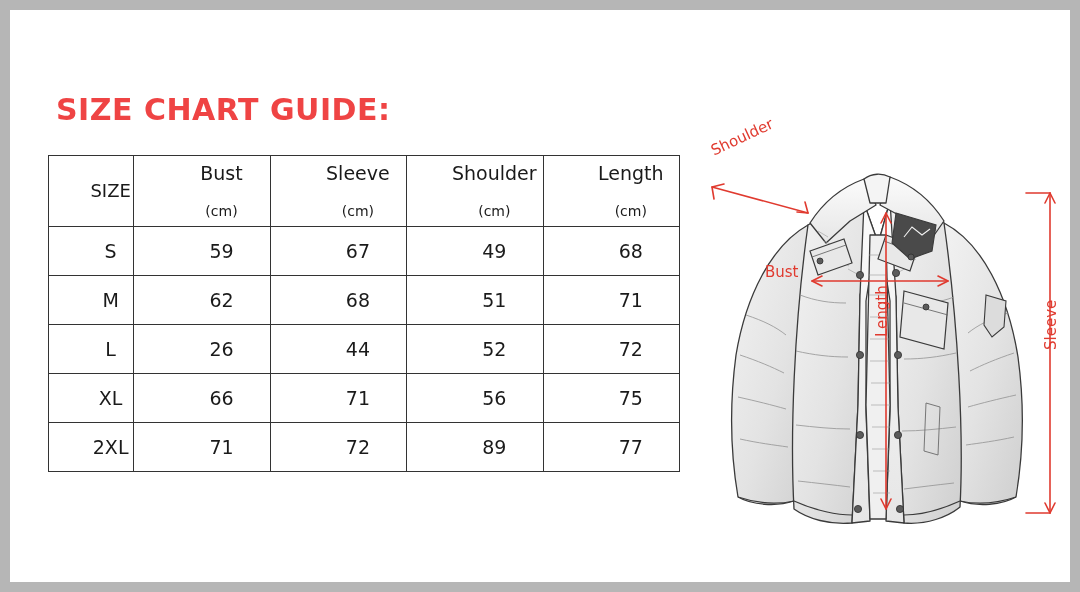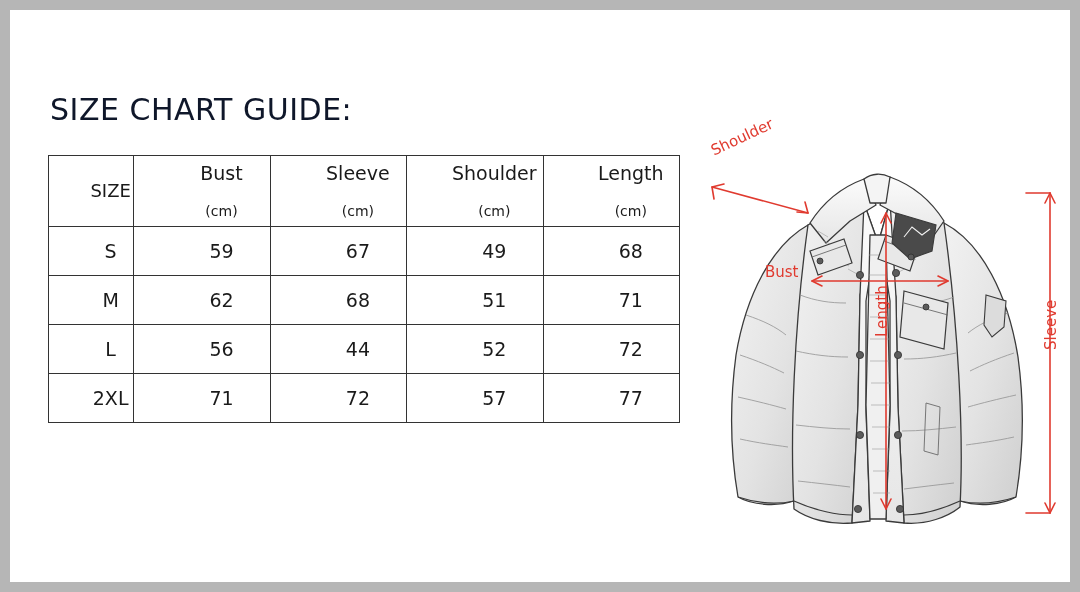--- a/index.html
+++ b/index.html
@@ -24,26 +24,26 @@
     position: absolute;
     left: 10px;
     top: 10px;
     width: 1060px;
     height: 572px;
     background: #ffffff;
     box-sizing: border-box;
   }
   .title {
     position: absolute;
-    left: 40px;
+    left: 46px;
     top: 82px;
     font-size: 30px;
     letter-spacing: 0.5px;
-    color: #0f172a;
-    font-weight: 400;
+    color: #ef4444;
+    font-weight: 700;
     font-family: "DejaVu Sans", sans-serif;
   }
 
   
   table.size-table {
     position: absolute;
     left: 38px;
     top: 145px;
     width: 632px;
     border-collapse: collapse;
@@ -171,30 +171,37 @@
         </tr>
         <tr>
           <td class="size-cell">M</td>
           <td>62</td>
           <td>68</td>
           <td>51</td>
           <td>71</td>
         </tr>
         <tr>
           <td class="size-cell">L</td>
-          <td>56</td>
+          <td>26</td>
           <td>44</td>
           <td>52</td>
           <td>72</td>
         </tr>
         <tr>
+          <td class="size-cell">XL</td>
+          <td>66</td>
+          <td>71</td>
+          <td>56</td>
+          <td>75</td>
+        </tr>
+        <tr>
           <td class="size-cell">2XL</td>
           <td>71</td>
           <td>72</td>
-          <td>57</td>
+          <td>89</td>
           <td>77</td>
         </tr>
       </tbody>
     </table>
 
     <div class="jacket-wrap">
       <svg class="jacket-svg" width="390" height="440" viewBox="0 0 390 440">
         <defs>
           <linearGradient id="clothShade" x1="0" y1="0" x2="1" y2="1">
             <stop offset="0%" stop-color="#f3f3f3"></stop>

